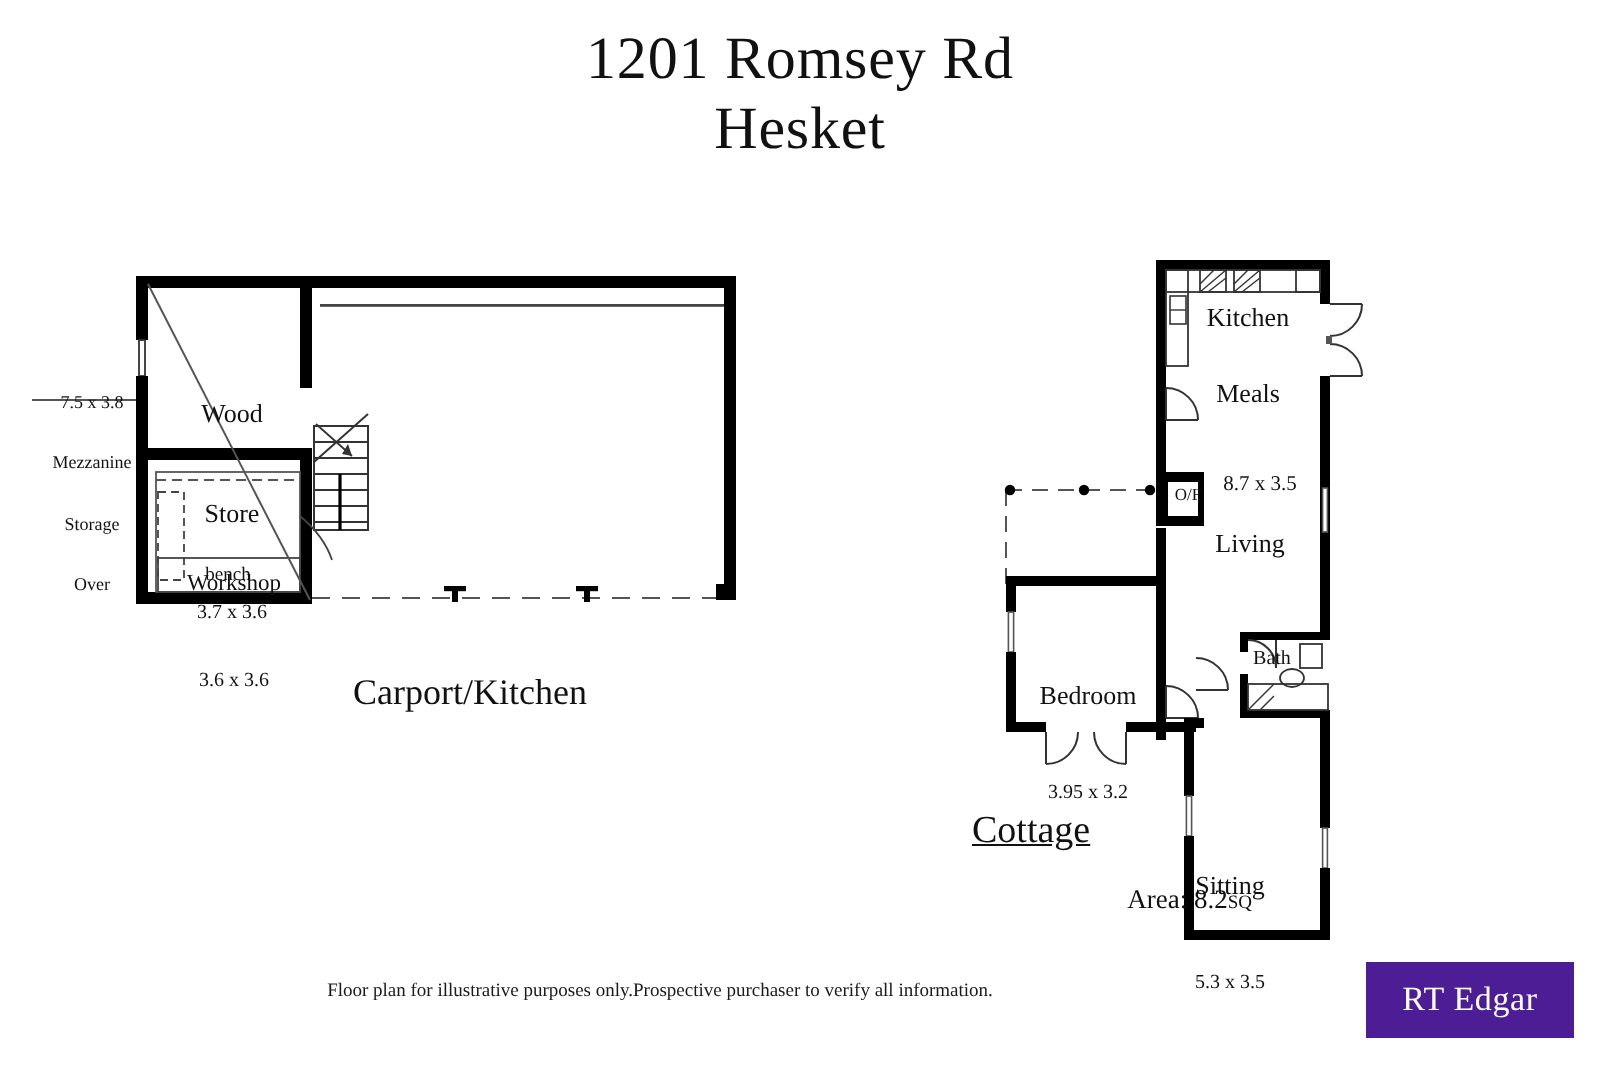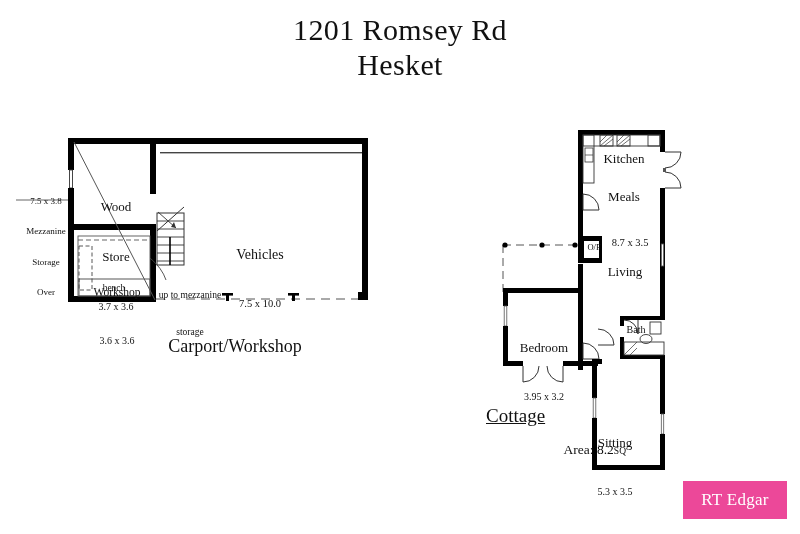--- a/index.html
+++ b/index.html
@@ -62,21 +62,21 @@
     font-size: 9.5px;
     line-height: 1.55;
     color: #1a1a1a;
   }
   #logo-box {
     position: absolute;
     left: 683px;
     top: 481px;
     width: 104px;
     height: 38px;
-    background: #ec4899;
+    background: #4c1d95;
     display: flex;
     align-items: center;
     justify-content: center;
   }
   #logo-text {
     color: #ffffff;
     font-size: 17px;
     font-family: "Liberation Serif", "DejaVu Serif", serif;
     letter-spacing: 0.3px;
   }
@@ -297,31 +297,23 @@
     <div class="rm-dim">3.7 x 3.6</div>
   </div>
 
   <div class="lbl" style="left:82px; top:250px; width:70px;">
     <div class="rm-name" style="font-size:11.5px;">Workshop</div>
     <div class="rm-dim">3.6 x 3.6</div>
   </div>
 
   <div class="lbl tiny" style="left:84px; top:283px; width:60px; font-size:9.5px;">bench</div>
 
-  <div class="lbl tiny" style="left:141px; top:264px; width:98px; font-size:9.5px; line-height:1.3;">
-    <div>up to mezzanine</div>
-    <div>storage</div>
-  </div>
-
-  <div class="lbl" style="left:205px; top:211px; width:110px;">
-    <div class="rm-name" style="font-size:14px;">Vehicles</div>
-    <div class="rm-dim" style="font-size:10.5px;">7.5 x 10.0</div>
-  </div>
-
-  <div class="lbl" style="left:120px; top:336px; width:230px; font-size:18px;">Carport/Workshop</div>
+
+
+  <div class="lbl" style="left:120px; top:336px; width:230px; font-size:18px;">Carport/Kitchen</div>
 
   <div class="lbl" style="left:591px; top:152px; width:66px; font-size:13px;">Kitchen</div>
 
   <div class="lbl" style="left:593px; top:190px; width:62px; font-size:13px;">Meals</div>
 
   <div class="lbl tiny" style="left:585px; top:243px; width:18px; font-size:8.5px; color:#111;">O/F</div>
 
   <div class="lbl rm-dim" style="left:598px; top:237px; width:64px; font-size:10.5px;">8.7 x 3.5</div>
 
   <div class="lbl" style="left:594px; top:265px; width:62px; font-size:13px;">Living</div>
@@ -338,19 +330,20 @@
     <div class="rm-dim">5.3 x 3.5</div>
   </div>
 
   <div class="lbl" style="left:486px; top:405px; width:110px; font-size:19px; text-align:left;text-decoration:underline;">Cottage</div>
 
   <div class="lbl" style="left:486px; top:427px; width:140px; font-size:13.5px; text-align:right;">
     <span>Area:</span><span> </span><span>8.2</span><span style="font-size:9.5px;">SQ</span>
   </div>
 
   <div id="footer-text">
+    <div>Floor plan for illustrative purposes only.Prospective purchaser to verify all information.</div>
   </div>
 
   <div id="logo-box">
     <span id="logo-text">RT Edgar</span>
   </div>
 
 </div>
 
 </body></html>

